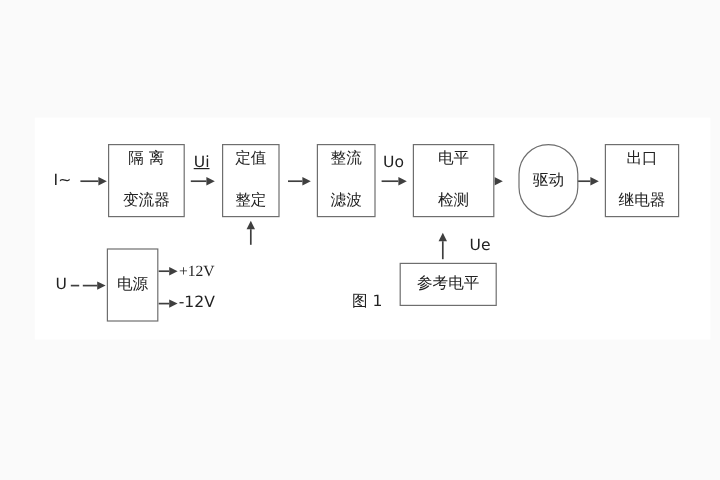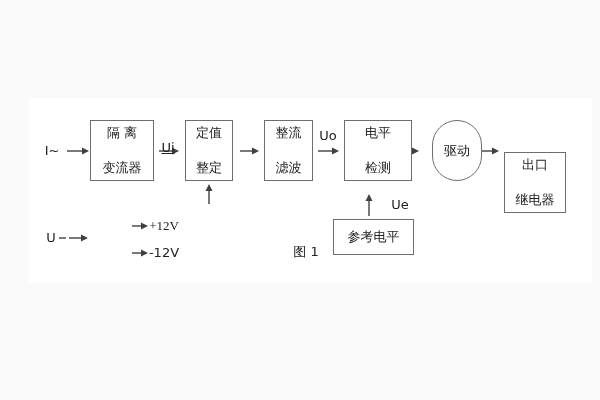--- a/index.html
+++ b/index.html
@@ -37,21 +37,21 @@
   .lbl{
     position:absolute;transform:translate(-50%,-50%);
     font-size:13px;line-height:14px;color:var(--text);white-space:nowrap;
   }
   
   .b-isolation {left:90px; top:120px;width:64px;height:61px;}
   .b-setpoint  {left:185px;top:120px;width:48px;height:61px;}
   .b-rectifier {left:264px;top:120px;width:49px;height:61px;}
   .b-level     {left:344px;top:120px;width:68px;height:61px;}
   .b-drive     {left:432px;top:120px;width:50px;height:61px;border-radius:25px;}
-  .b-relay     {left:504px;top:120px;width:62px;height:61px;margin-top:32px;}
+  .b-relay     {left:504px;top:120px;width:62px;height:61px;}
   .b-power     {left:89px; top:207px;width:43px;height:61px;}
   .b-ratio     {left:185px;top:207px;width:48px;height:61px;}
   .b-reference {left:333px;top:219px;width:81px;height:36px;row-gap:0;}
 </style>
 </head>
 <body>
 
 <div class="stage">
 
   <div class="canvas"></div>
@@ -140,28 +140,32 @@
   <div class="block b-drive">
     <span>驱动</span>
 
   </div>
 
   <div class="block b-relay">
     <span>出口</span>
     <span>继电器</span>
   </div>
 
+  <div class="block b-power">
+    <span>电源</span>
+
+  </div>
 
 
   <div class="block b-reference">
     <span>参考电平</span>
   </div>
 
   <span class="lbl" style="left:52px;top:151px;">I~</span>
-  <span class="lbl" style="left:168px;top:148px;text-decoration:underline;">Ui</span>
+  <span class="lbl" style="left:168px;top:136px;text-decoration:underline;">Ui</span>
   <span class="lbl" style="left:328px;top:136px;">Uo</span>
   <span class="lbl" style="left:400px;top:205px;">Ue</span>
   <span class="lbl" style="left:51px;top:238px;">U</span>
   <span class="lbl" style="left:164px;top:226px;font-family:Liberation Serif, serif;">+12V</span>
   <span class="lbl" style="left:164px;top:253px;">-12V</span>
   <span class="lbl" style="left:306px;top:252px;">图 1</span>
 
 </div>
 
 </body></html>

